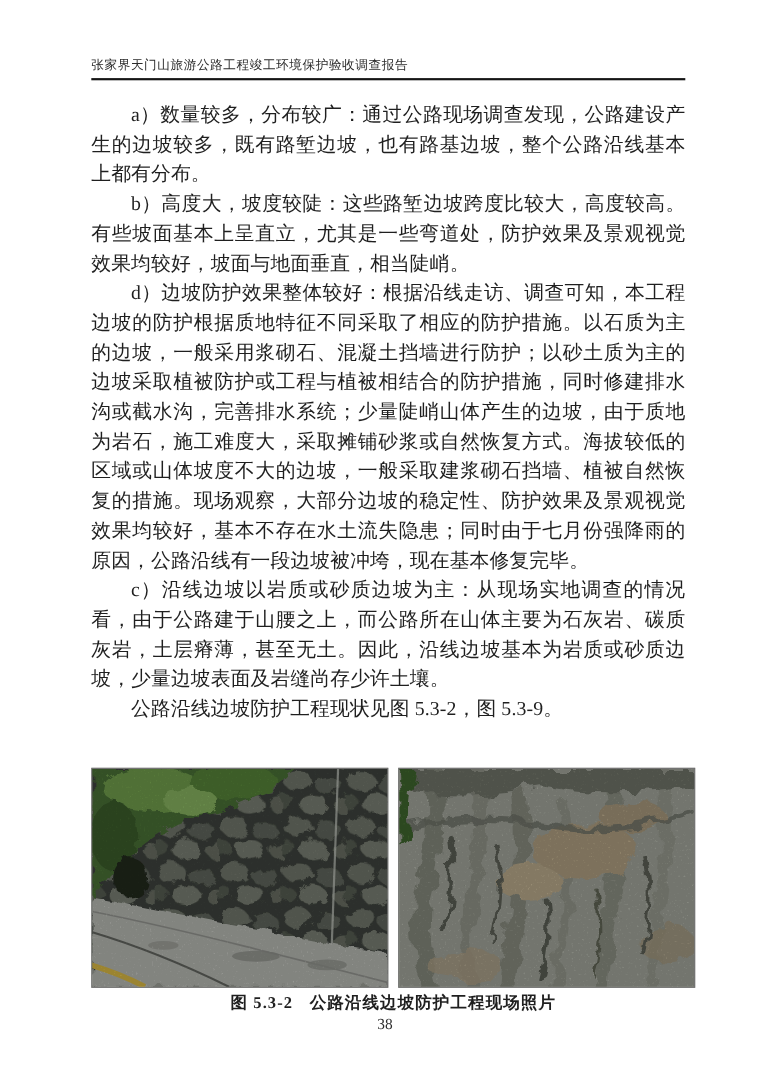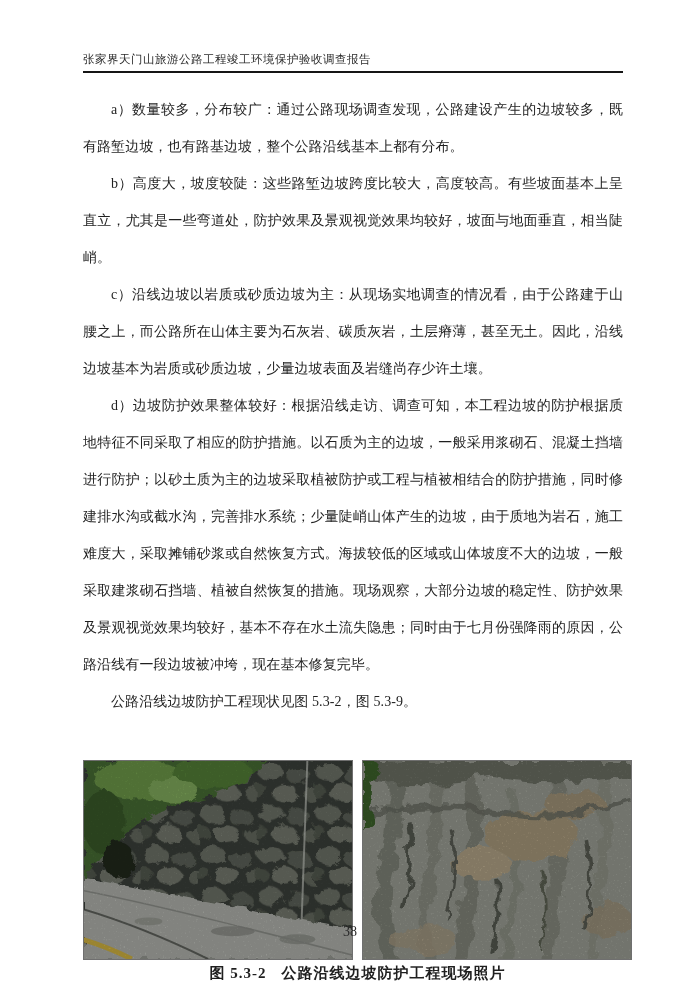--- a/index.html
+++ b/index.html
@@ -19,22 +19,22 @@
     font-size: 11.5px;
     letter-spacing: 0.5px;
     color: #2b2b2b;
     padding-bottom: 4px;
     white-space: nowrap;
   }
   .header-rule { border-bottom: 2px solid #151515; height: 0; }
   .content { margin: 18px 0 0 83px; width: 540px; }
   p.body-par {
     margin: 0;
-    font-size: 14px;
-    line-height: 37px;
+    font-size: 18px;
+    line-height: 27px;
     text-align: justify;
     text-indent: 2em;
     letter-spacing: 0.1px;
   }
   .photos {
     margin-top: 40px;
     display: flex;
     gap: 9px;
     width: 549px;
   }
@@ -70,22 +70,22 @@
 <div class="page">
 
   <div class="header">
     <div class="header-title">张家界天门山旅游公路工程竣工环境保护验收调查报告</div>
     <div class="header-rule"></div>
   </div>
 
   <div class="content">
     <p class="body-par">a）数量较多，分布较广：通过公路现场调查发现，公路建设产生的边坡较多，既有路堑边坡，也有路基边坡，整个公路沿线基本上都有分布。</p>
     <p class="body-par">b）高度大，坡度较陡：这些路堑边坡跨度比较大，高度较高。有些坡面基本上呈直立，尤其是一些弯道处，防护效果及景观视觉效果均较好，坡面与地面垂直，相当陡峭。</p>
+    <p class="body-par">d）边坡防护效果整体较好：根据沿线走访、调查可知，本工程边坡的防护根据质地特征不同采取了相应的防护措施。以石质为主的边坡，一般采用浆砌石、混凝土挡墙进行防护；以砂土质为主的边坡采取植被防护或工程与植被相结合的防护措施，同时修建排水沟或截水沟，完善排水系统；少量陡峭山体产生的边坡，由于质地为岩石，施工难度大，采取摊铺砂浆或自然恢复方式。海拔较低的区域或山体坡度不大的边坡，一般采取建浆砌石挡墙、植被自然恢复的措施。现场观察，大部分边坡的稳定性、防护效果及景观视觉效果均较好，基本不存在水土流失隐患；同时由于七月份强降雨的原因，公路沿线有一段边坡被冲垮，现在基本修复完毕。</p>
     <p class="body-par">c）沿线边坡以岩质或砂质边坡为主：从现场实地调查的情况看，由于公路建于山腰之上，而公路所在山体主要为石灰岩、碳质灰岩，土层瘠薄，甚至无土。因此，沿线边坡基本为岩质或砂质边坡，少量边坡表面及岩缝尚存少许土壤。</p>
-    <p class="body-par">d）边坡防护效果整体较好：根据沿线走访、调查可知，本工程边坡的防护根据质地特征不同采取了相应的防护措施。以石质为主的边坡，一般采用浆砌石、混凝土挡墙进行防护；以砂土质为主的边坡采取植被防护或工程与植被相结合的防护措施，同时修建排水沟或截水沟，完善排水系统；少量陡峭山体产生的边坡，由于质地为岩石，施工难度大，采取摊铺砂浆或自然恢复方式。海拔较低的区域或山体坡度不大的边坡，一般采取建浆砌石挡墙、植被自然恢复的措施。现场观察，大部分边坡的稳定性、防护效果及景观视觉效果均较好，基本不存在水土流失隐患；同时由于七月份强降雨的原因，公路沿线有一段边坡被冲垮，现在基本修复完毕。</p>
     <p class="body-par">公路沿线边坡防护工程现状见图 5.3-2，图 5.3-9。</p>
 
     <div class="photos">
 
       <div class="photo">
         <svg viewBox="0 0 270 200" preserveAspectRatio="none">
           <defs>
             <pattern id="stonesA" width="58" height="42" patternUnits="userSpaceOnUse">
               <rect width="58" height="42" fill="#3d423c"></rect>
               <ellipse cx="14" cy="11" rx="13" ry="9" fill="#6f746a"></ellipse>

